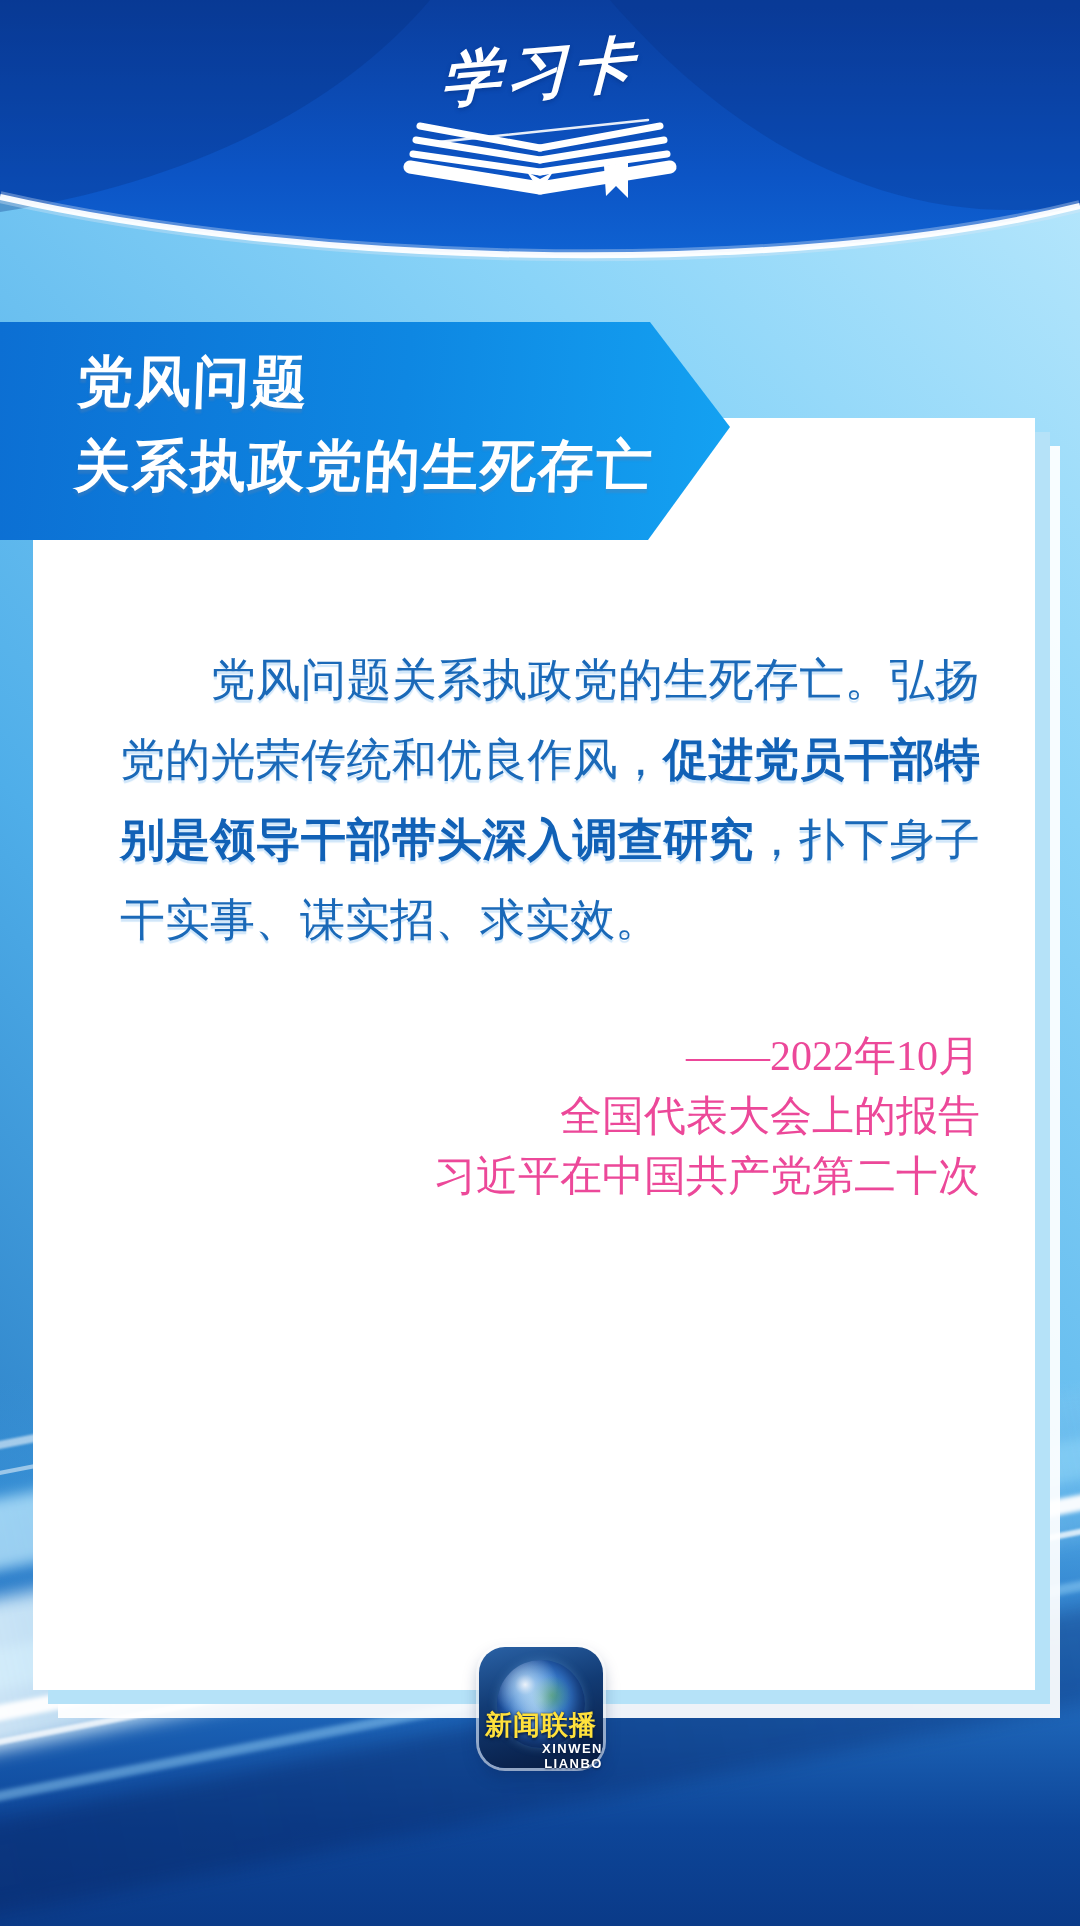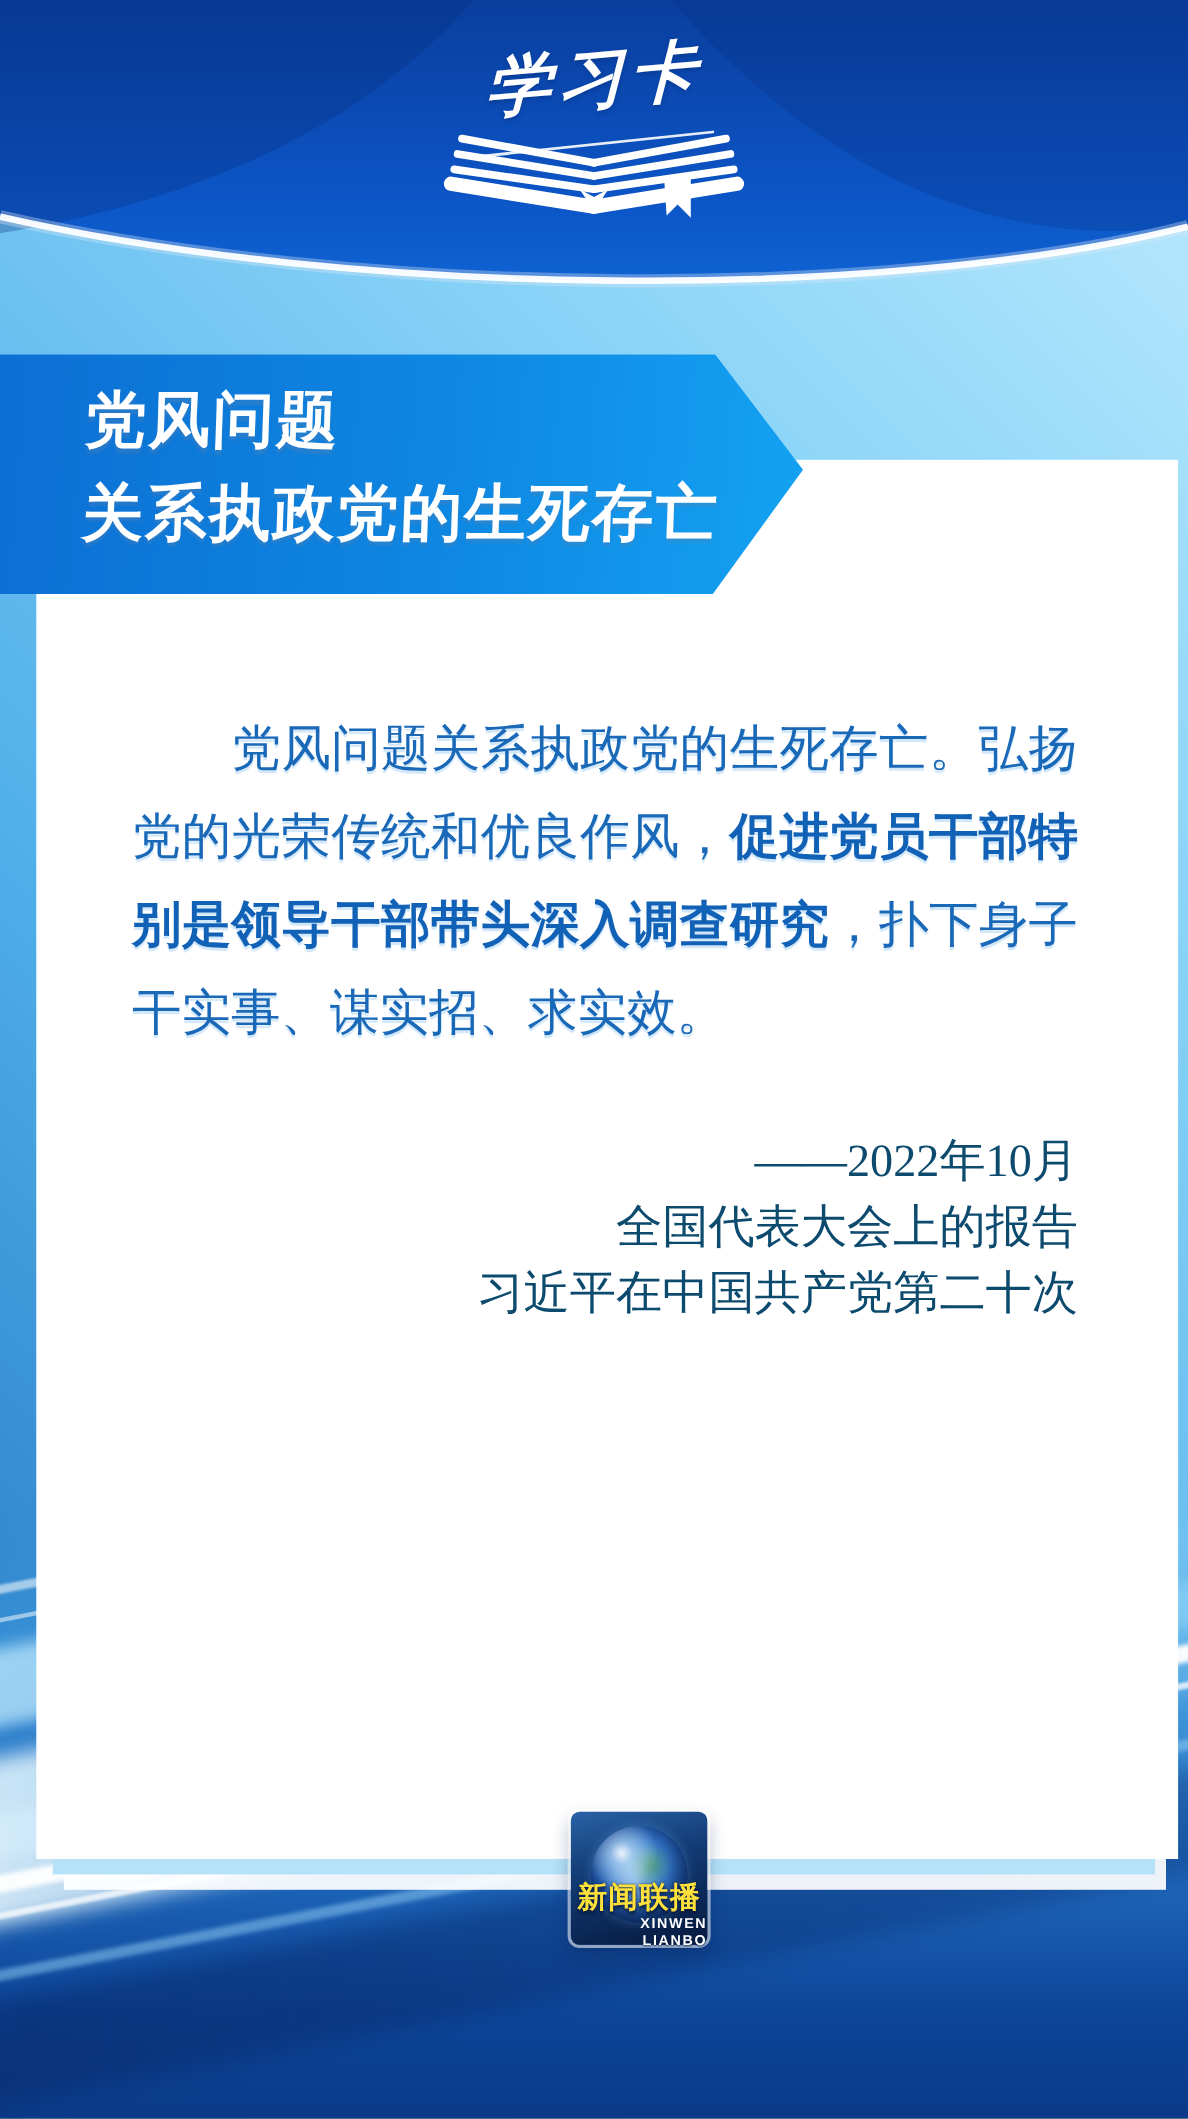--- a/index.html
+++ b/index.html
@@ -41,21 +41,21 @@
     transform:rotate(-5deg) skewX(-6deg);
     text-shadow:0 2px 4px rgba(6,40,110,.4);
   }
   .top-logo svg { position:absolute; left:8px; top:80px; }
   
   .card-back-b { position:absolute; left:58px; top:446px; width:1002px; height:1272px;
     background:rgba(255,255,255,.93); z-index:3; }
   .card-back-a { position:absolute; left:48px; top:432px; width:1002px; height:1272px;
     background:#b5e2f8; z-index:4; }
   .card { position:absolute; left:33px; top:418px; width:1002px; height:1272px;
-    background:#ffffff; z-index:5;padding-left:36px; }
+    background:#ffffff; z-index:5; }
   
   .banner {
     position:absolute; left:0; top:322px; width:730px; height:218px; z-index:6;
     background:linear-gradient(95deg,#0c6fd3 0%,#0e87e2 55%,#14a2f2 100%);
     clip-path:polygon(0 0, 650px 0, 730px 105px, 648px 218px, 0 218px);
   }
   .banner-text {
     padding:18px 0 0 76px; color:#ffffff; font-weight:900;
     font-size:56px; line-height:84px; letter-spacing:2px;
     transform:skewX(-2deg);
@@ -66,29 +66,28 @@
     position:absolute; left:87px; top:222px; width:860px;
     color:#1a69b8; font-size:45px; line-height:80px; text-align:justify;
     text-shadow:0 3px 1px rgba(150,200,242,.45);
   }
   .quote p { margin:0; }
   .quote .p2 { margin-top:75px; }
   .quote .bold { font-weight:700; color:#1161b6; }
   .attrib {
     margin-top:66px; text-align:right;
     font-family:"Liberation Serif", serif; font-size:42px; line-height:60px;
-    color:#0c4a6e; text-shadow:none;
+    color:#ec4899; text-shadow:none;
   }
   
   .app-icon {
     position:absolute; left:479px; top:1647px; width:124px; height:121px; z-index:7;
-    border-radius:8px;
+    border-radius:26px;
     background:linear-gradient(165deg,#2a62a6 0%,#123b74 40%,#0a2450 80%,#081c40 100%);
     box-shadow:0 0 0 3px rgba(255,255,255,.55), 0 8px 16px rgba(8,35,85,.35);
-    margin-left:40px;
   }
   .earth {
     position:absolute; left:18px; top:13px; width:88px; height:88px; border-radius:50%;
     background:
       radial-gradient(circle at 32% 28%, rgba(255,255,255,.9) 0%, rgba(214,238,252,.55) 12%, rgba(120,180,235,0) 38%),
       radial-gradient(circle at 62% 40%, rgba(74,152,98,.75) 0%, rgba(74,152,98,0) 26%),
       radial-gradient(circle at 42% 62%, rgba(255,255,255,.35) 0%, rgba(255,255,255,0) 35%),
       radial-gradient(circle at 50% 45%, #7db9e8 0%, #3a7fd0 35%, #1c50a0 65%, #0d2f6e 88%, #0a2558 100%);
     box-shadow:inset -6px -10px 18px rgba(5,20,50,.55), 0 0 10px rgba(120,190,250,.3);
   }

